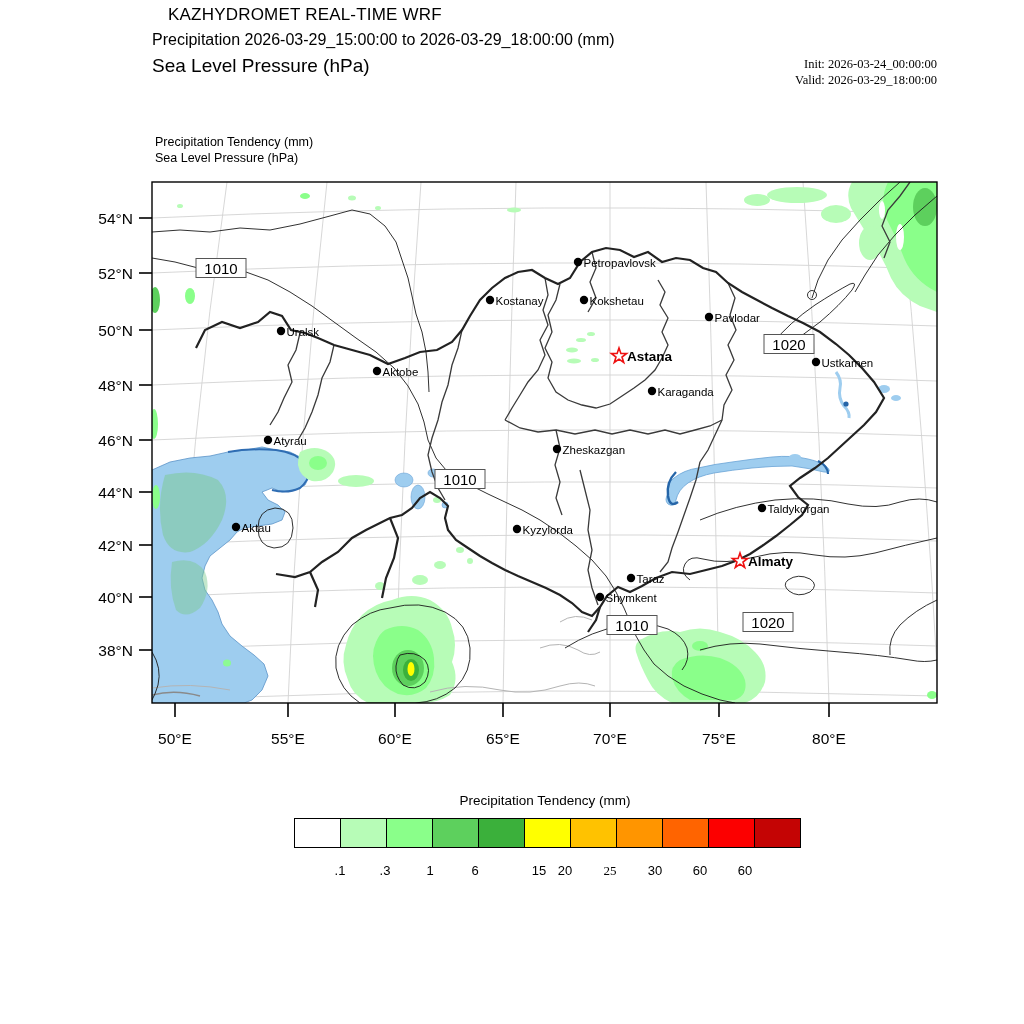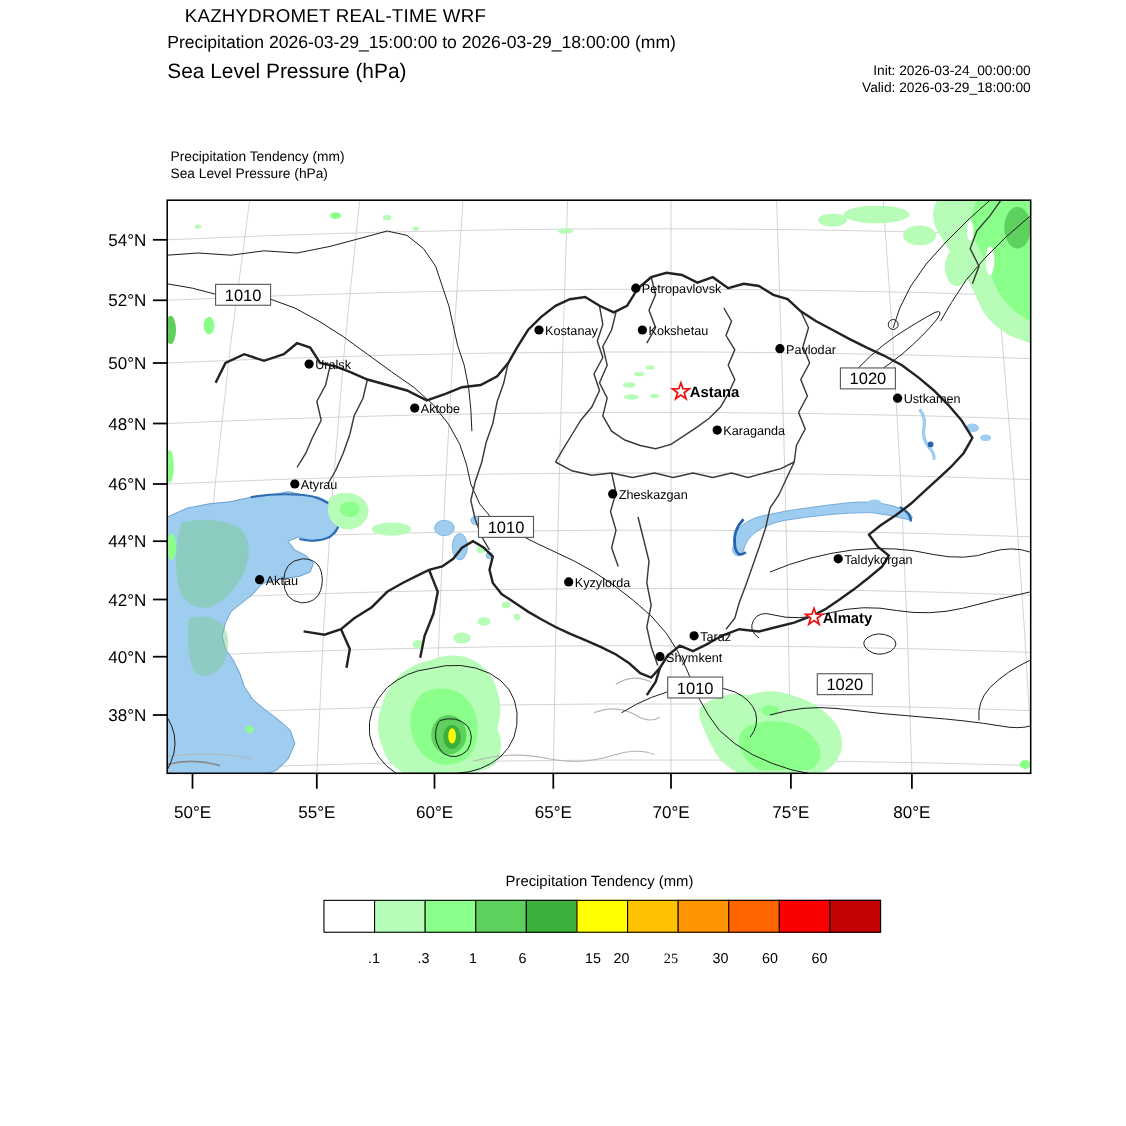--- a/index.html
+++ b/index.html
@@ -1,21 +1,21 @@
 <!DOCTYPE html>
 <html><head>
 <meta charset="utf-8">
 <style>
   html,body{margin:0;padding:0;background:#fff;width:1024px;height:1024px;position:relative;
     font-family:"Liberation Sans","DejaVu Sans",sans-serif;color:#000;}
   .abs{position:absolute;}
   #hdr-title{left:152px;top:5px;font-size:17px;letter-spacing:.2px;margin-left:16px;}
   #hdr-sub{left:152px;top:31px;font-size:16px;}
   #hdr-layer{left:152px;top:55px;font-size:19px;}
-  #hdr-initvalid{right:87px;top:57px;font-size:12.5px;line-height:15.5px;text-align:right;}
+  #hdr-initvalid{right:87px;top:57px;font-size:12.5px;line-height:15.5px;text-align:right;font-family:Liberation Serif, serif;}
   #map-cap1{left:155px;top:135px;font-size:12.5px;}
   #map-cap2{left:155px;top:151px;font-size:12.5px;}
   #legend-title{left:295px;top:793px;width:500px;text-align:center;font-size:13.5px;}
   #legend-bar{left:295px;top:818px;display:flex;}
   .lcell{width:45px;height:28px;border:1px solid #000;margin-left:-1px;box-sizing:content-box;}
   .llab{position:absolute;top:863px;width:40px;margin-left:-20px;text-align:center;font-size:13px;}
   svg text{font-family:"Liberation Sans","DejaVu Sans",sans-serif;}
 </style>
 </head>
 <body>

